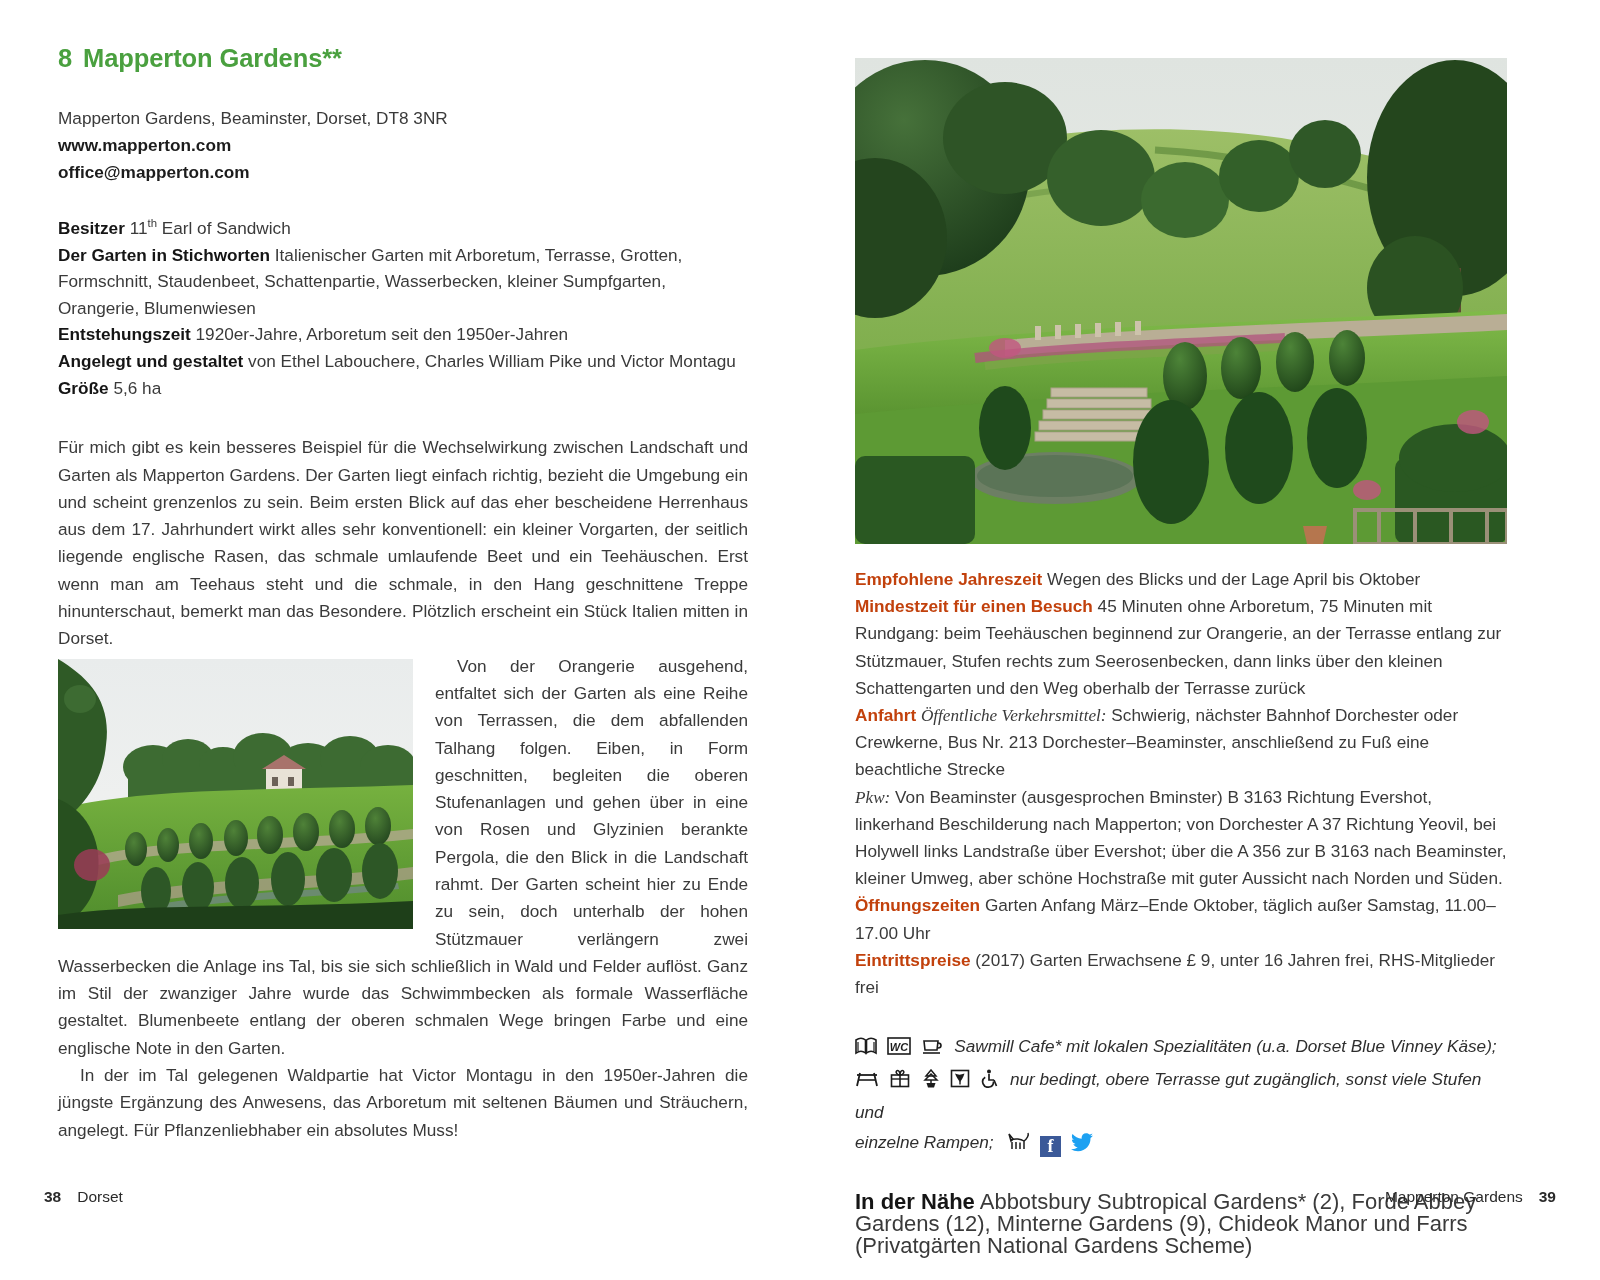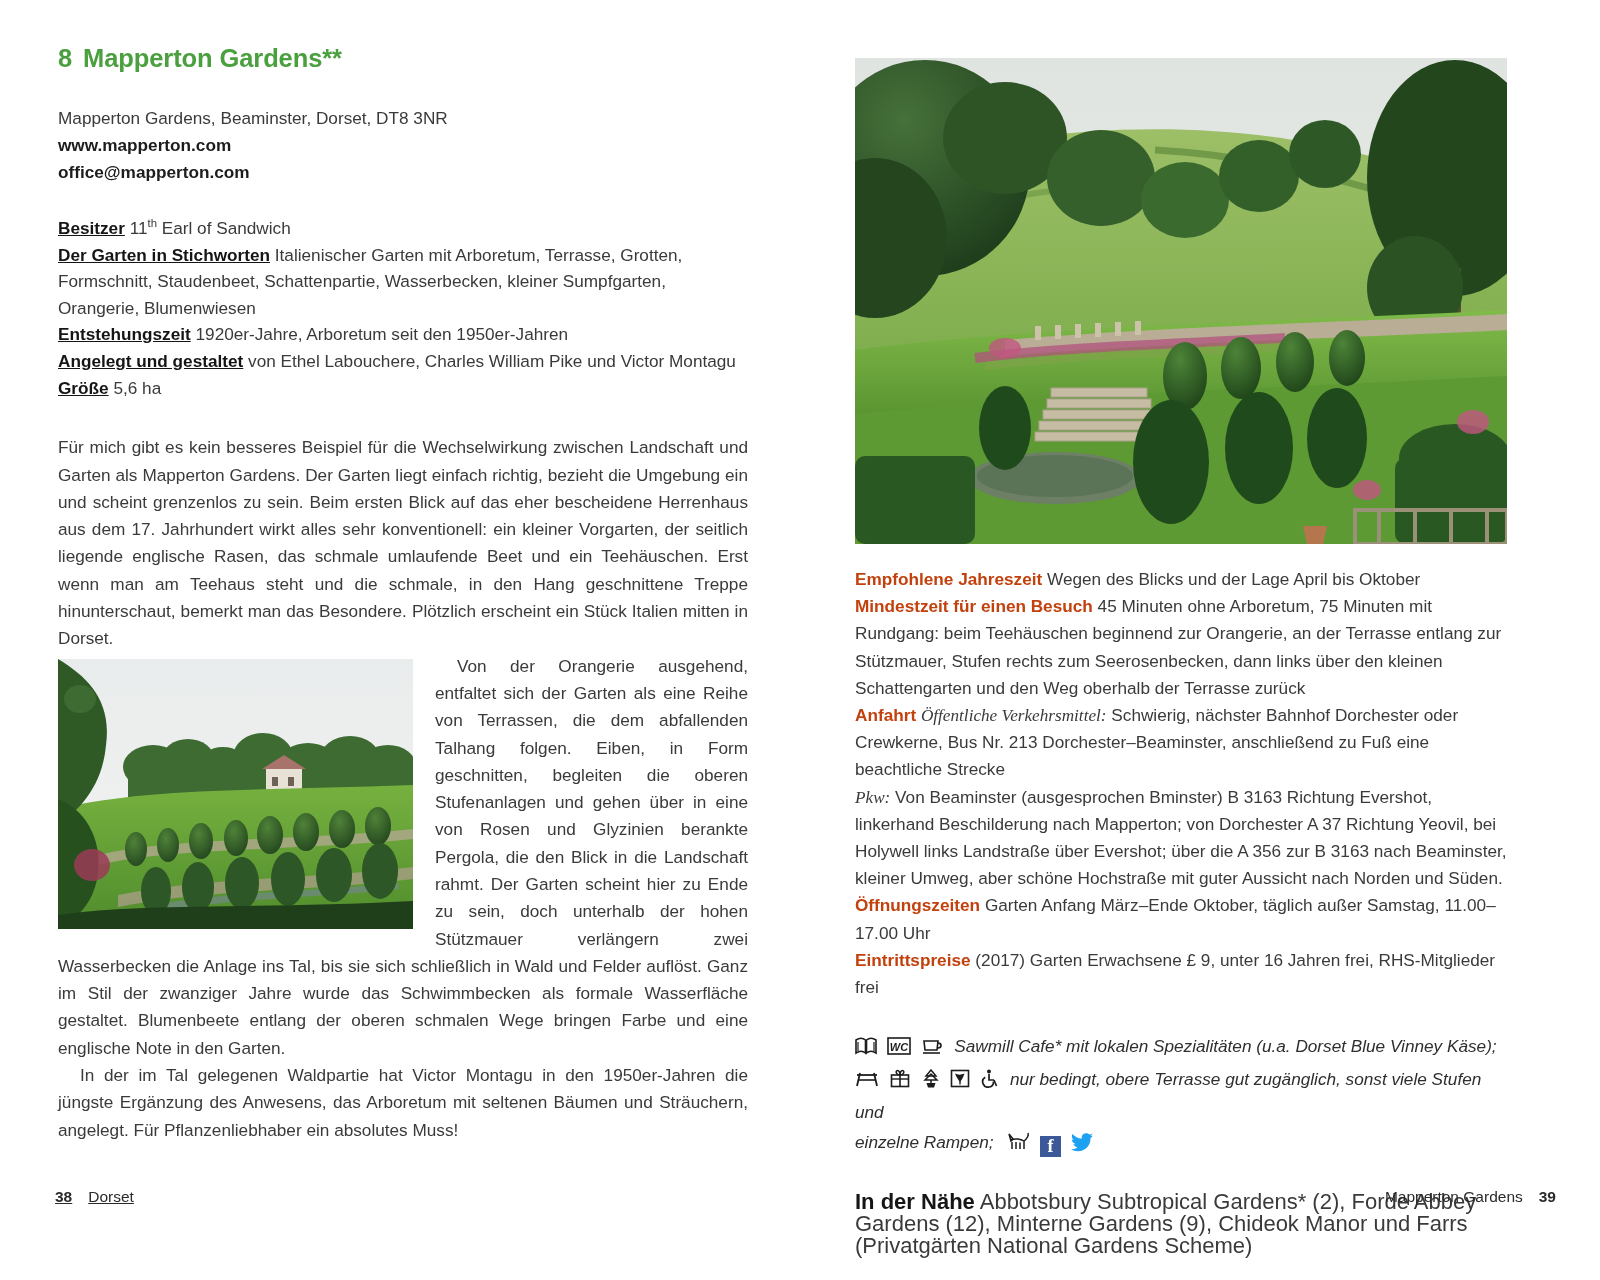--- a/index.html
+++ b/index.html
@@ -41,21 +41,21 @@
     margin-bottom: 30px;
   }
   .addr-block .bold { font-weight: bold; color: #1c1c1c; }
 
   .facts {
     font-size: 17.2px;
     line-height: 26.6px;
     color: #3a3a3a;
     margin-bottom: 33px;
   }
-  .facts b { color: #151515; font-weight: bold; text-decoration: underline; }
+  .facts b { color: #151515; font-weight: bold; }
   .facts sup { font-size: 0.66em; vertical-align: super; line-height: 0; }
 
   .body-text {
     font-size: 17.2px;
     line-height: 27.3px;
     color: #3a3a3a;
     text-align: justify;
     text-justify: inter-word;
   }
   .body-text p { margin: 0; }
@@ -110,24 +110,23 @@
     margin-top: 30px;
     font-size: 22px;
     line-height: 22px;
     color: #3a3a3a;
   }
   .nearby b { color: #151515; font-weight: bold; }
 
   
   .footer-left {
     position: absolute;
-    left: 55px; top: 1188px;
+    left: 44px; top: 1188px;
     font-size: 15.5px;
     color: #2a2a2a;
-    text-decoration: underline;
   }
   .footer-left .pg { font-weight: bold; margin-right: 16px; }
   .footer-right {
     position: absolute;
     right: 44px; top: 1188px;
     font-size: 15.5px;
     color: #2a2a2a;
     text-align: right;
   }
   .footer-right .pg { font-weight: bold; margin-left: 16px; }

